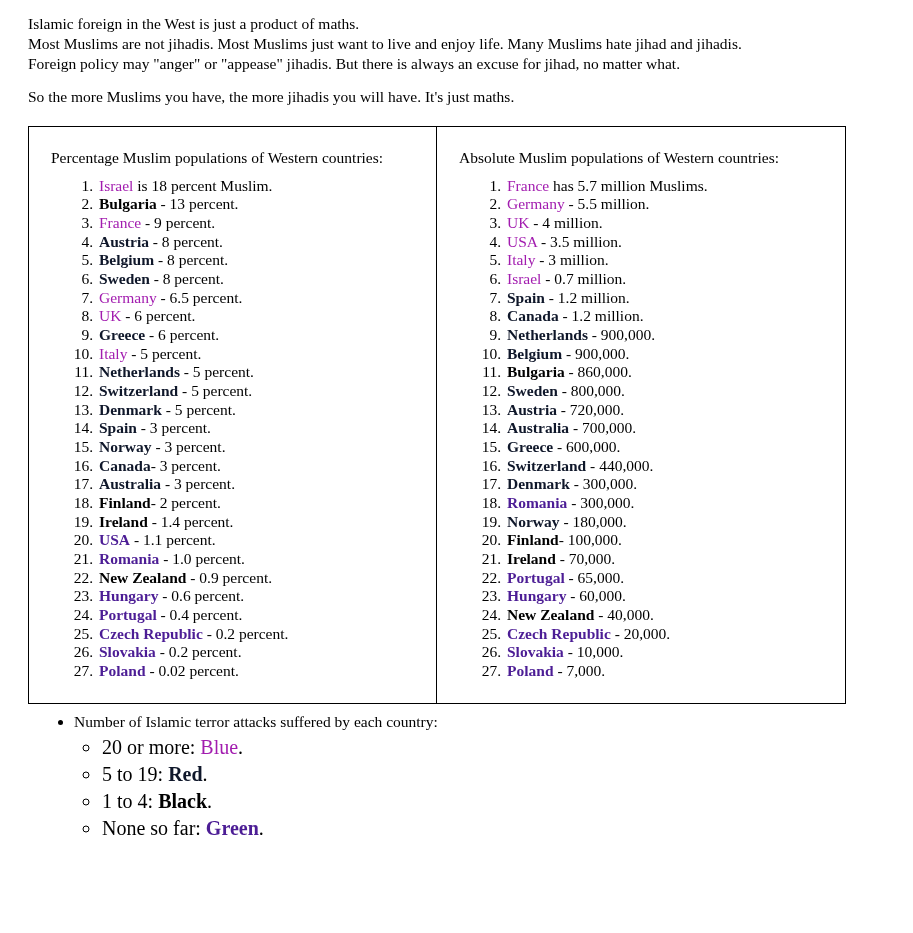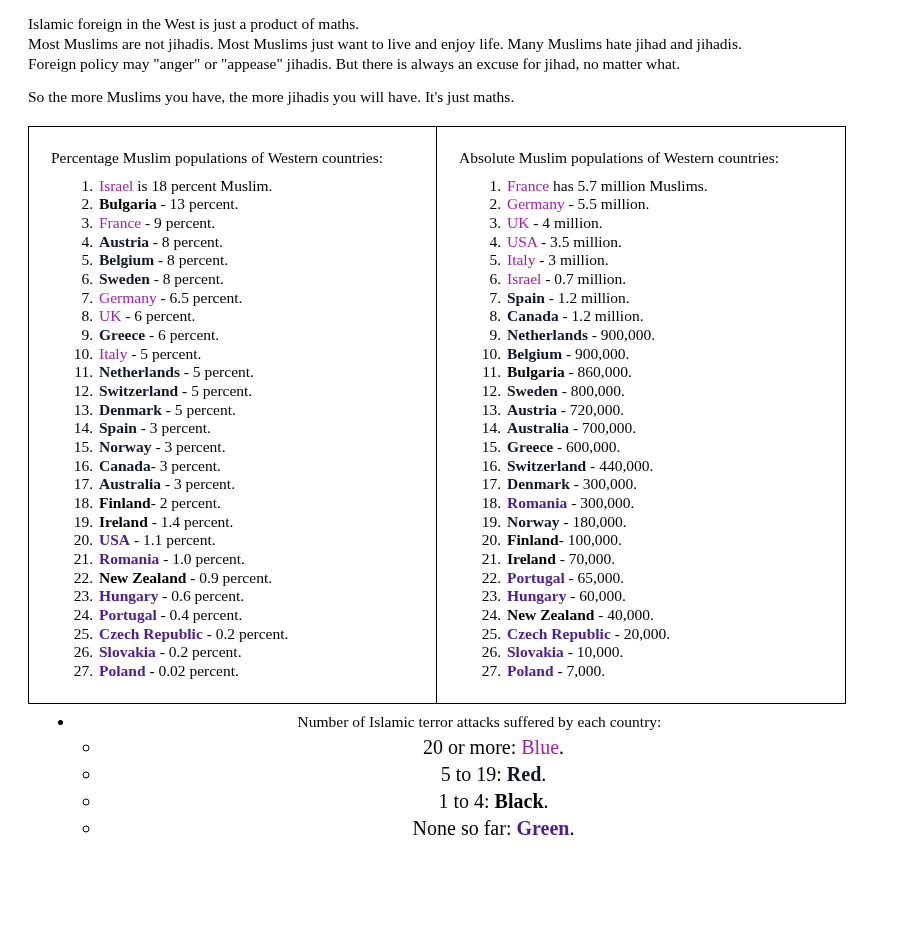--- a/index.html
+++ b/index.html
@@ -68,21 +68,20 @@
   .c-blue { color: #a21caf; font-weight: normal; }
   .c-red { color: #0f172a; font-weight: bold; }
   .c-green { color: #4c1d95; font-weight: bold; }
   .c-black { color: #000000; font-weight: bold; }
   ul.legend {
     margin: 8px 0 0 0;
     padding-left: 46px;
     font-size: 15.5px;
     line-height: 1.30;
     list-style-type: disc;
-    text-align: center;
   }
   ul.legend ul {
     margin: 2px 0 0 0;
     padding-left: 28px;
     list-style-type: circle;
     font-size: 20px;
   }
   ul.legend ul li { line-height: 1.35; }
 </style>
 </head>

